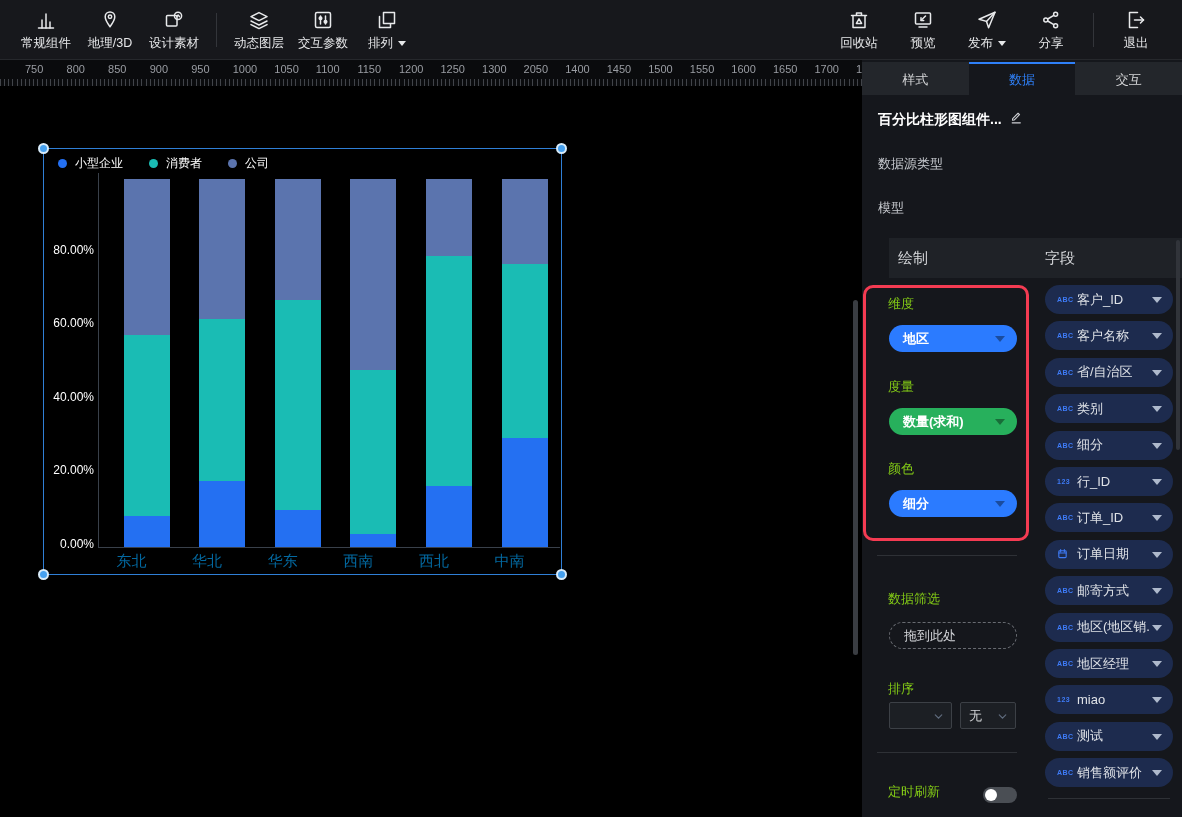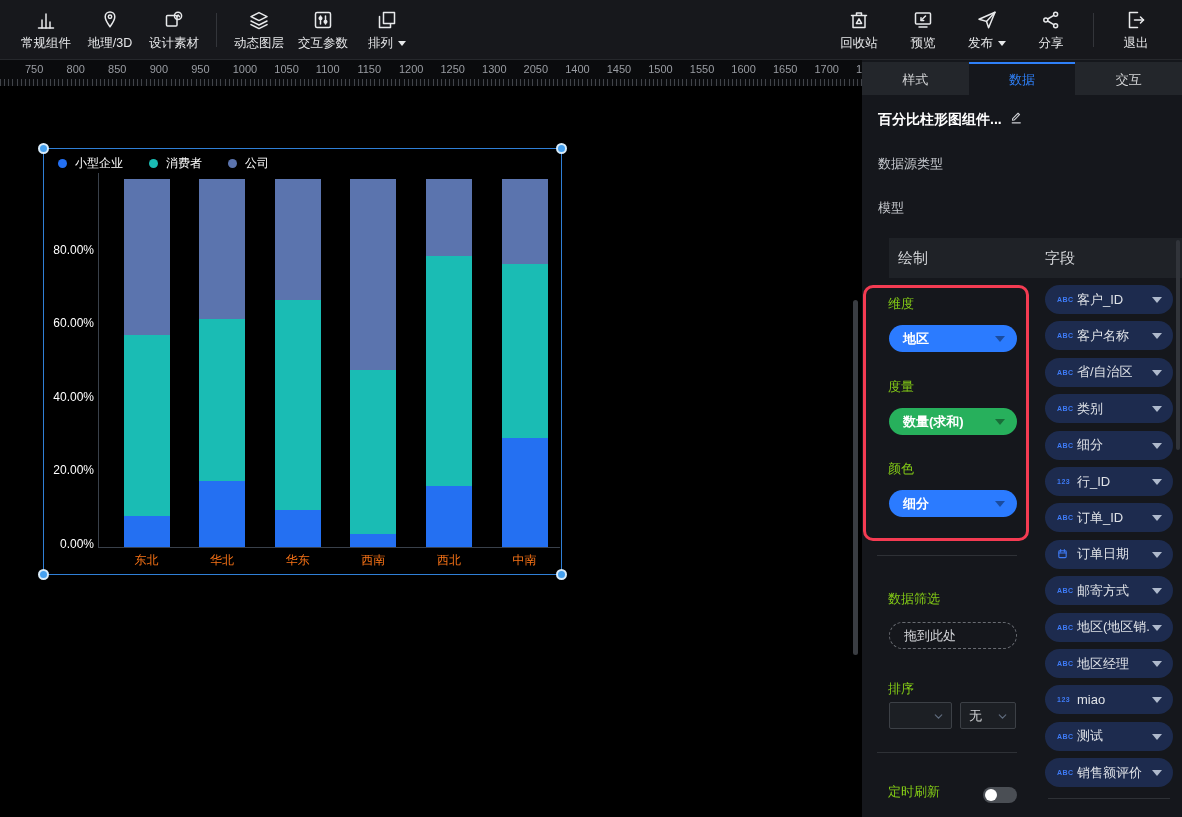--- a/index.html
+++ b/index.html
@@ -37,21 +37,21 @@
   .handle { position:absolute; width:11px; height:11px; border-radius:50%;
     background:#45a0ef; border:2px solid #d9ecfa; }
   #legend { position:absolute; left:14px; top:6px; display:flex; gap:26px; align-items:center; }
   .legend-item { display:flex; align-items:center; gap:8px; font-size:12px; color:#fff; }
   .legend-dot { width:9px; height:9px; border-radius:50%; }
   .ytick { position:absolute; width:50px; text-align:right; font-size:12px; color:#fff; height:14px; line-height:14px;}
   #y-axis-line { position:absolute; left:54px; top:24px; width:1px; height:374px; background:#39404a; }
   #x-axis-line { position:absolute; left:54px; top:398px; width:462px; height:1px; background:#39404a; }
   .bar { position:absolute; width:46px; display:flex; flex-direction:column-reverse; }
   .bar-seg { width:100%; }
-  .xlabel { position:absolute; top:403px; width:60px; text-align:center; font-size:12px; color:#f97316; }
+  .xlabel { position:absolute; top:403px; width:60px; text-align:left; font-size:15px; color:#0369a1; }
 
   
   #panel { position:absolute; left:862px; top:60px; width:320px; height:757px; background:#15171c; }
   #panel-tabs { position:absolute; left:0; top:2px; width:320px; height:33px; display:flex; }
   .ptab { width:106.7px; height:33px; display:flex; align-items:center; justify-content:center;
     font-size:13px; color:#d6d7d9; background:#23262b; cursor:pointer; border-top:2px solid transparent; }
   .ptab.active { background:#15171c; color:#2f80f8; border-top:2px solid #2f80f8; }
 
   #panel-title-row { position:absolute; left:16px; top:50px; display:flex; align-items:center; gap:8px; }
   #panel-title { font-size:14px; font-weight:bold; color:#fff; }

